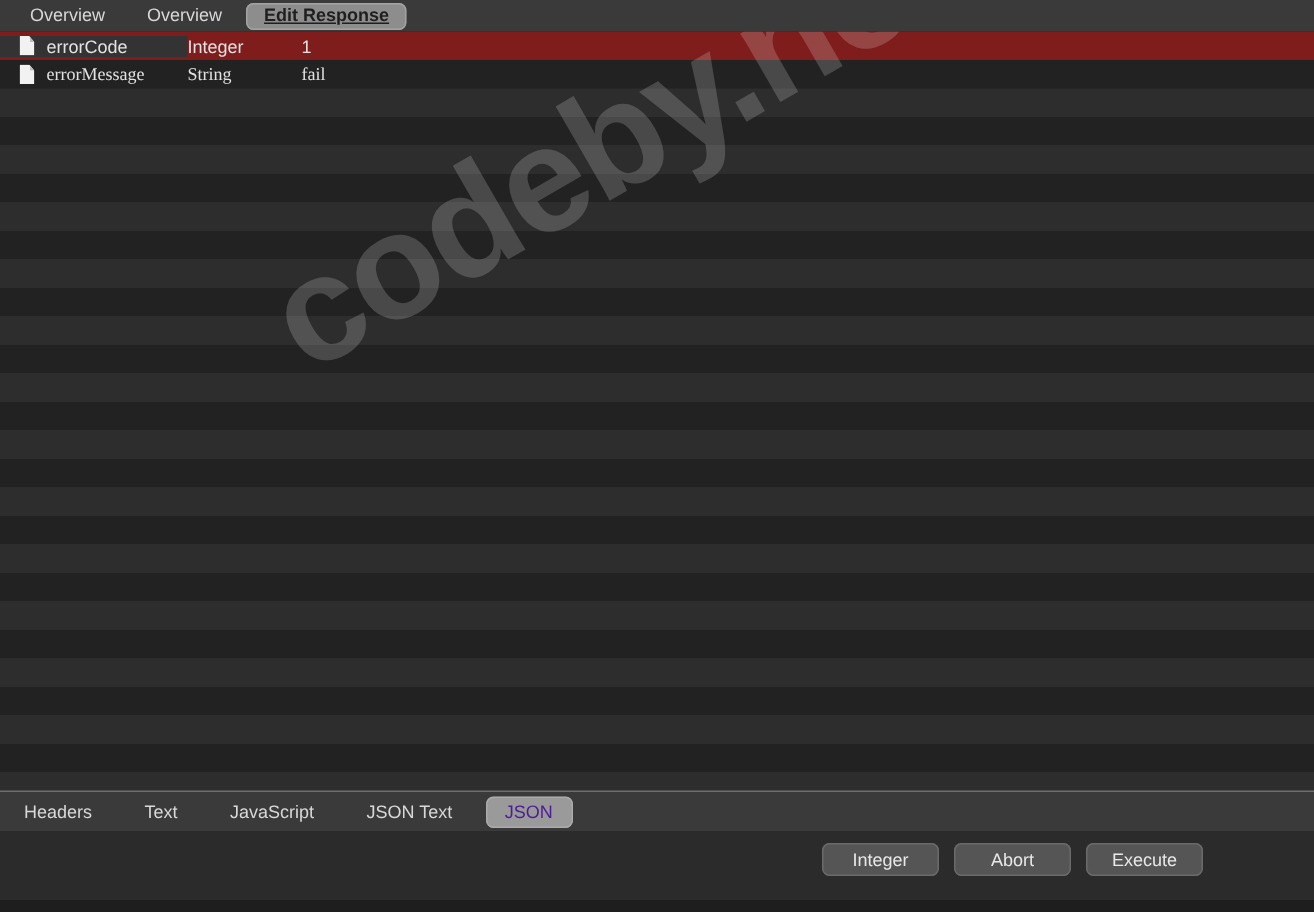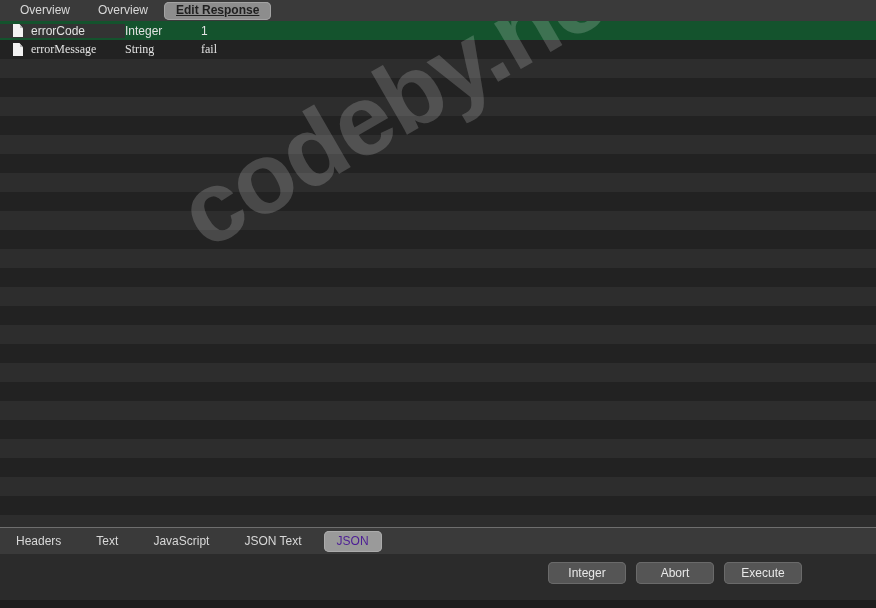--- a/index.html
+++ b/index.html
@@ -77,21 +77,21 @@
   }
   .row {
     height: 19px;
     display: flex;
     align-items: center;
     font-size: 12px;
     color: #e2e2e2;
     white-space: nowrap;
     box-sizing: border-box;
   }
-  .row.odd  { background: #14532d; justify-content: center; }
+  .row.odd  { background: #7f1d1d; justify-content: center; }
   .row.even { background: #222222; font-family: Liberation Serif, serif; }
 
   .col-name {
     width: 125px;
     display: flex;
     align-items: center;
     padding-left: 13px;
     box-sizing: border-box;
     overflow: hidden;
   }

